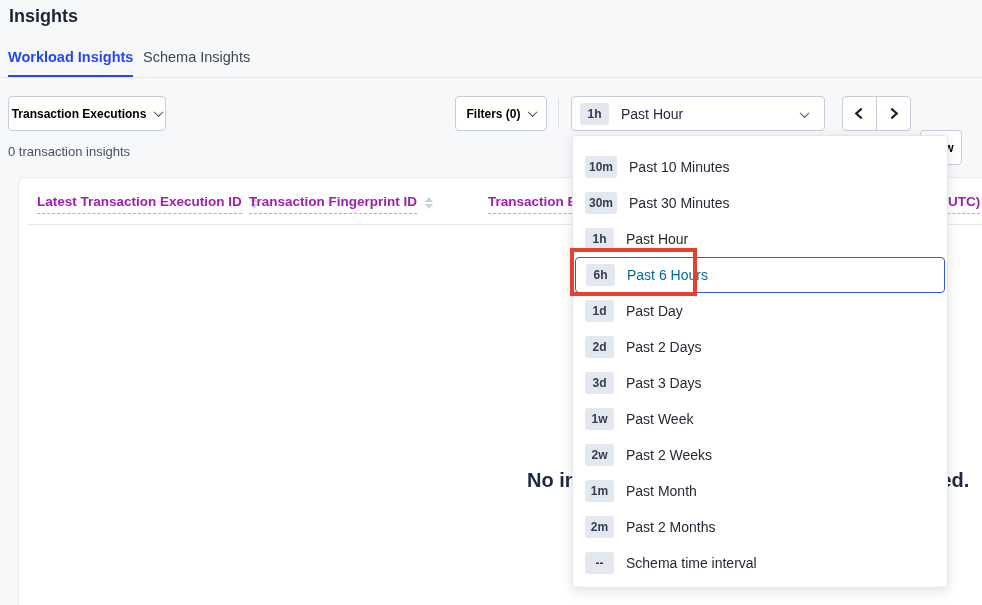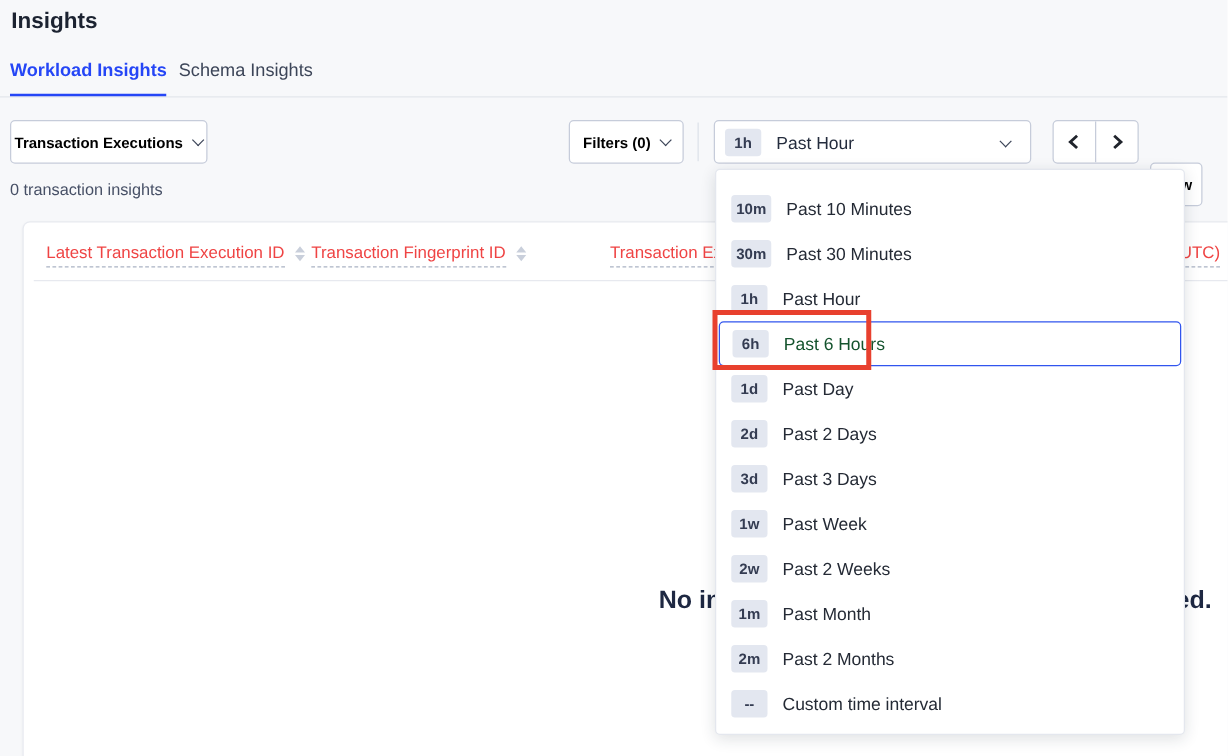--- a/index.html
+++ b/index.html
@@ -75,21 +75,21 @@
   .card {
     position:absolute; left:18px; top:177px; width:980px; height:444px;
     background:#fff; border:1px solid #e8eaf0; border-radius:6px;
     box-shadow:0 1px 2px rgba(30,40,60,.04);
   }
   .th {
     position:absolute; top:16px; white-space:nowrap;
     display:flex; align-items:flex-start; gap:8px;
   }
   .th .lbl {
-    font-size:13.5px; font-weight:normal; color:#ef4444;
+    font-size:13.5px; font-weight:bold; color:#a21caf;
     border-bottom:1px dashed #aab3c4; padding-bottom:4px; cursor:pointer;text-align:right;
   }
   .th.c0 { left:18px; }
   .th.c1 { left:230px; }
   .th.c2 { left:469px; }
   .th.c3 { left:855px; }
   .sort { display:flex; flex-direction:column; gap:2px; margin-top:3px; cursor:pointer; }
   .sort .up   { width:0; height:0; border-left:4px solid transparent; border-right:4px solid transparent; border-bottom:5px solid #c9cfdb; }
   .sort .down { width:0; height:0; border-left:4px solid transparent; border-right:4px solid transparent; border-top:5px solid #c9cfdb; }
   .header-sep { position:absolute; left:8px; right:0; top:46px; height:1px; background:#e7e9ef; }
@@ -107,21 +107,21 @@
     padding:13px 0 8px 0; z-index:5;
   }
   .menu-item {
     height:36px; display:flex; align-items:center; gap:12px;
     padding:0 12px; cursor:pointer; font-size:14px; color:#242a35;
   }
   .menu-item .mi-label { white-space:nowrap; }
   .menu-item.sel {
     border:1px solid #3155ee; border-radius:4px; margin:0 2px; padding:0 10px;
   }
-  .menu-item.sel .mi-label { color:#14532d; }
+  .menu-item.sel .mi-label { color:#0369a1; }
 
   
   .annotation {
     position:absolute; left:570px; top:248px; width:127px; height:48px;
     border:4px solid #e8402e; z-index:9; pointer-events:none;
   }
 
   svg { display:block; }
 </style>
 </head>
@@ -240,19 +240,19 @@
     <div class="menu-item">
       <span class="badge">1m</span>
       <span class="mi-label">Past Month</span>
     </div>
     <div class="menu-item">
       <span class="badge">2m</span>
       <span class="mi-label">Past 2 Months</span>
     </div>
     <div class="menu-item">
       <span class="badge">--</span>
-      <span class="mi-label">Custom time interval</span>
+      <span class="mi-label">Schema time interval</span>
     </div>
   </div>
 
   <div class="annotation"></div>
 
 </div>
 
 </body></html>

